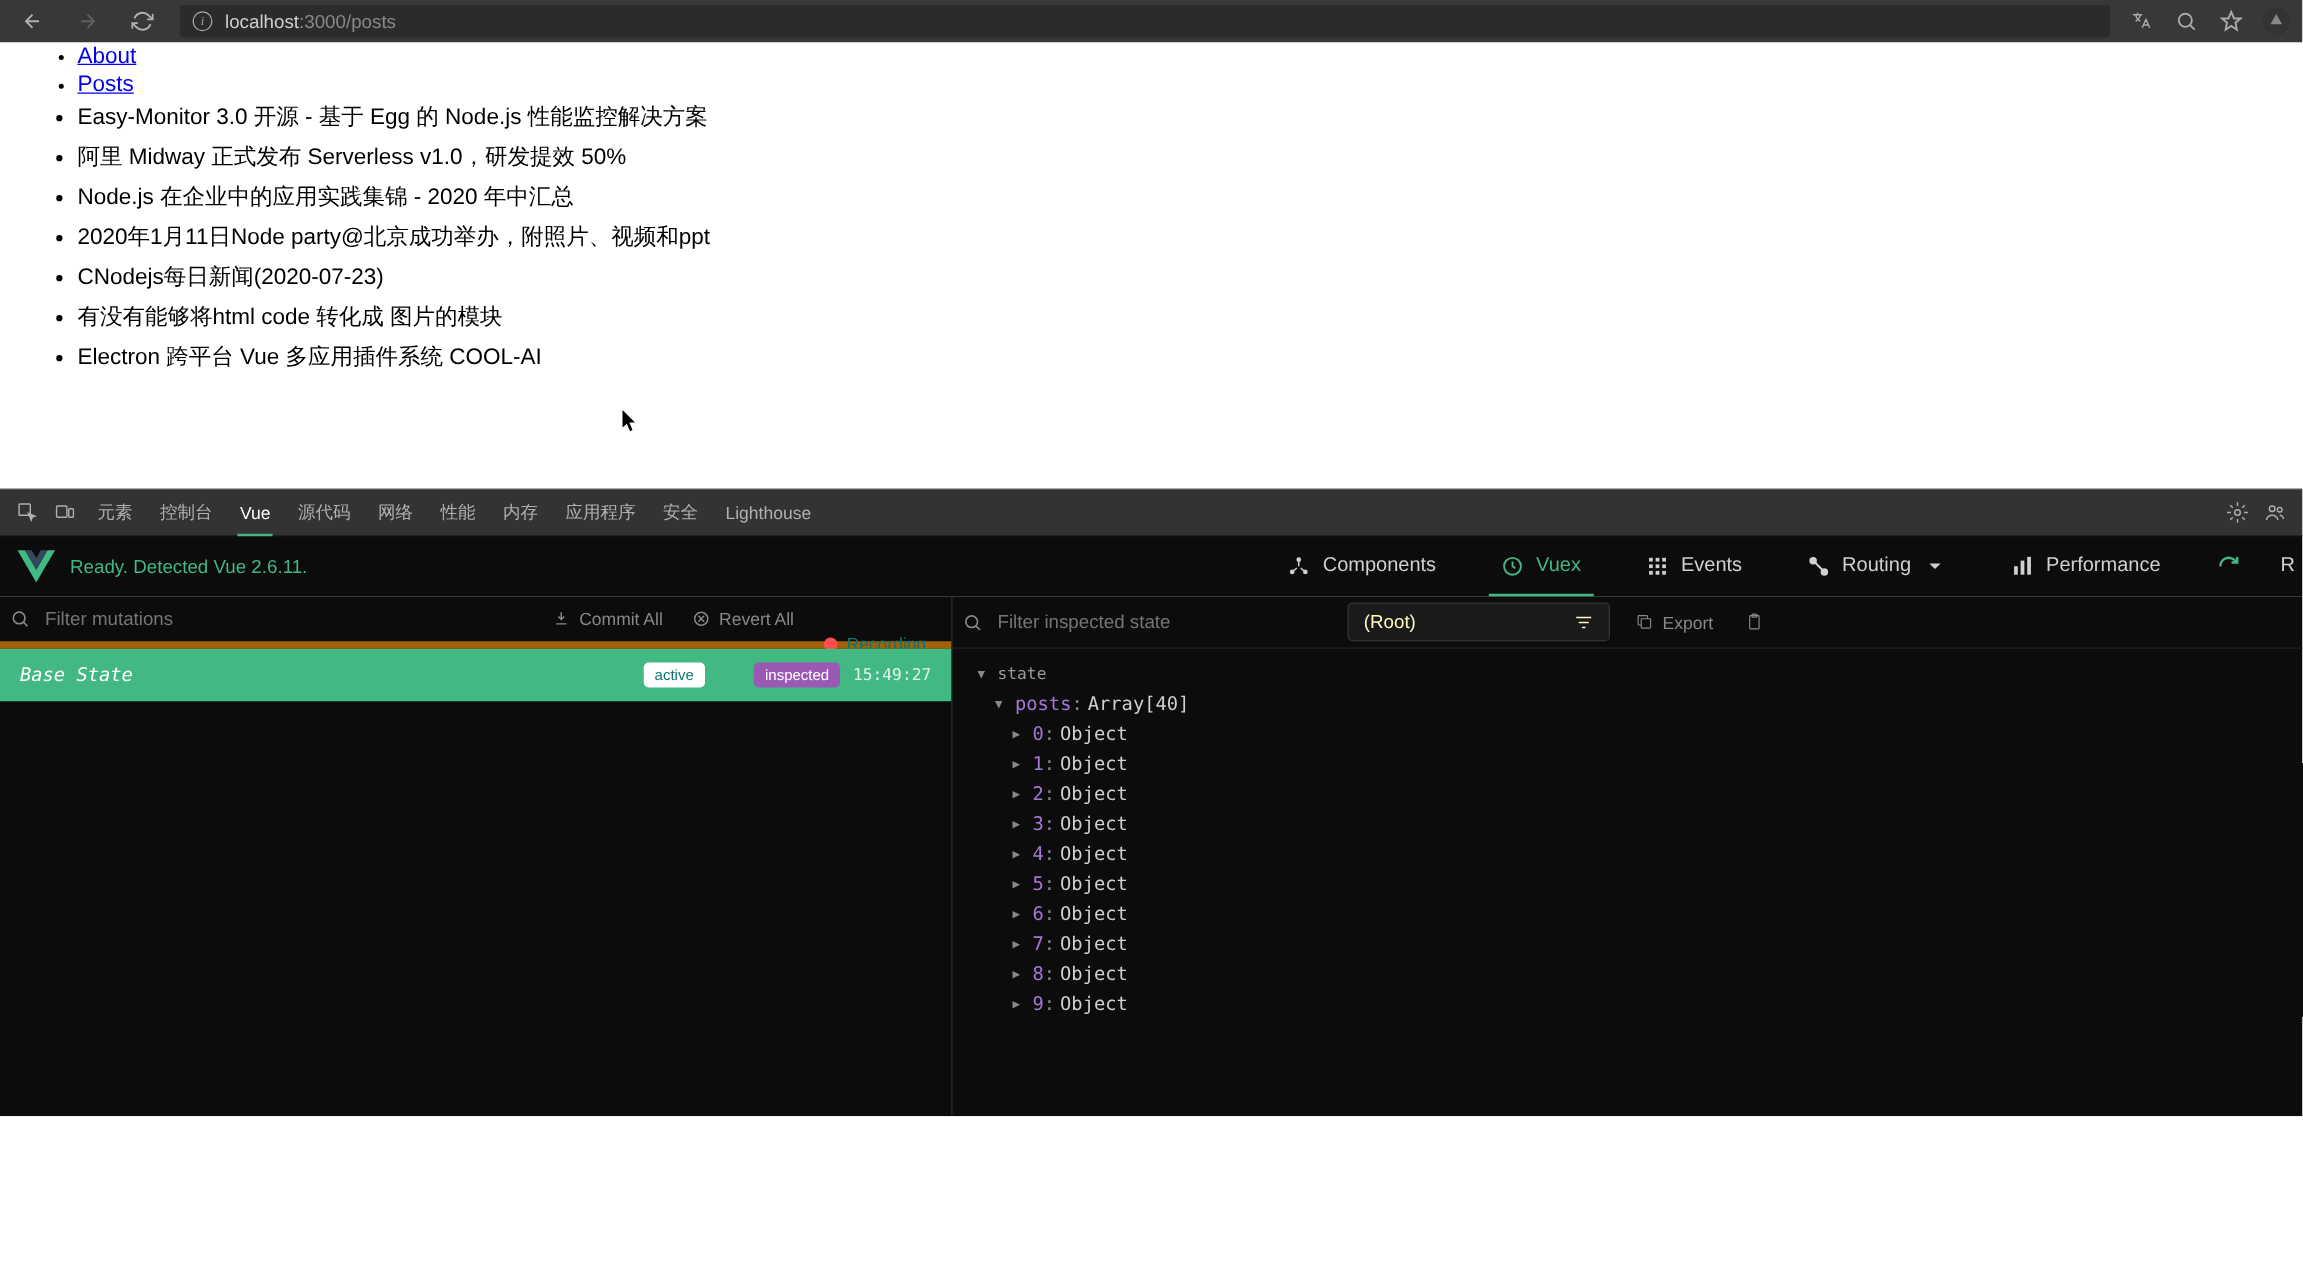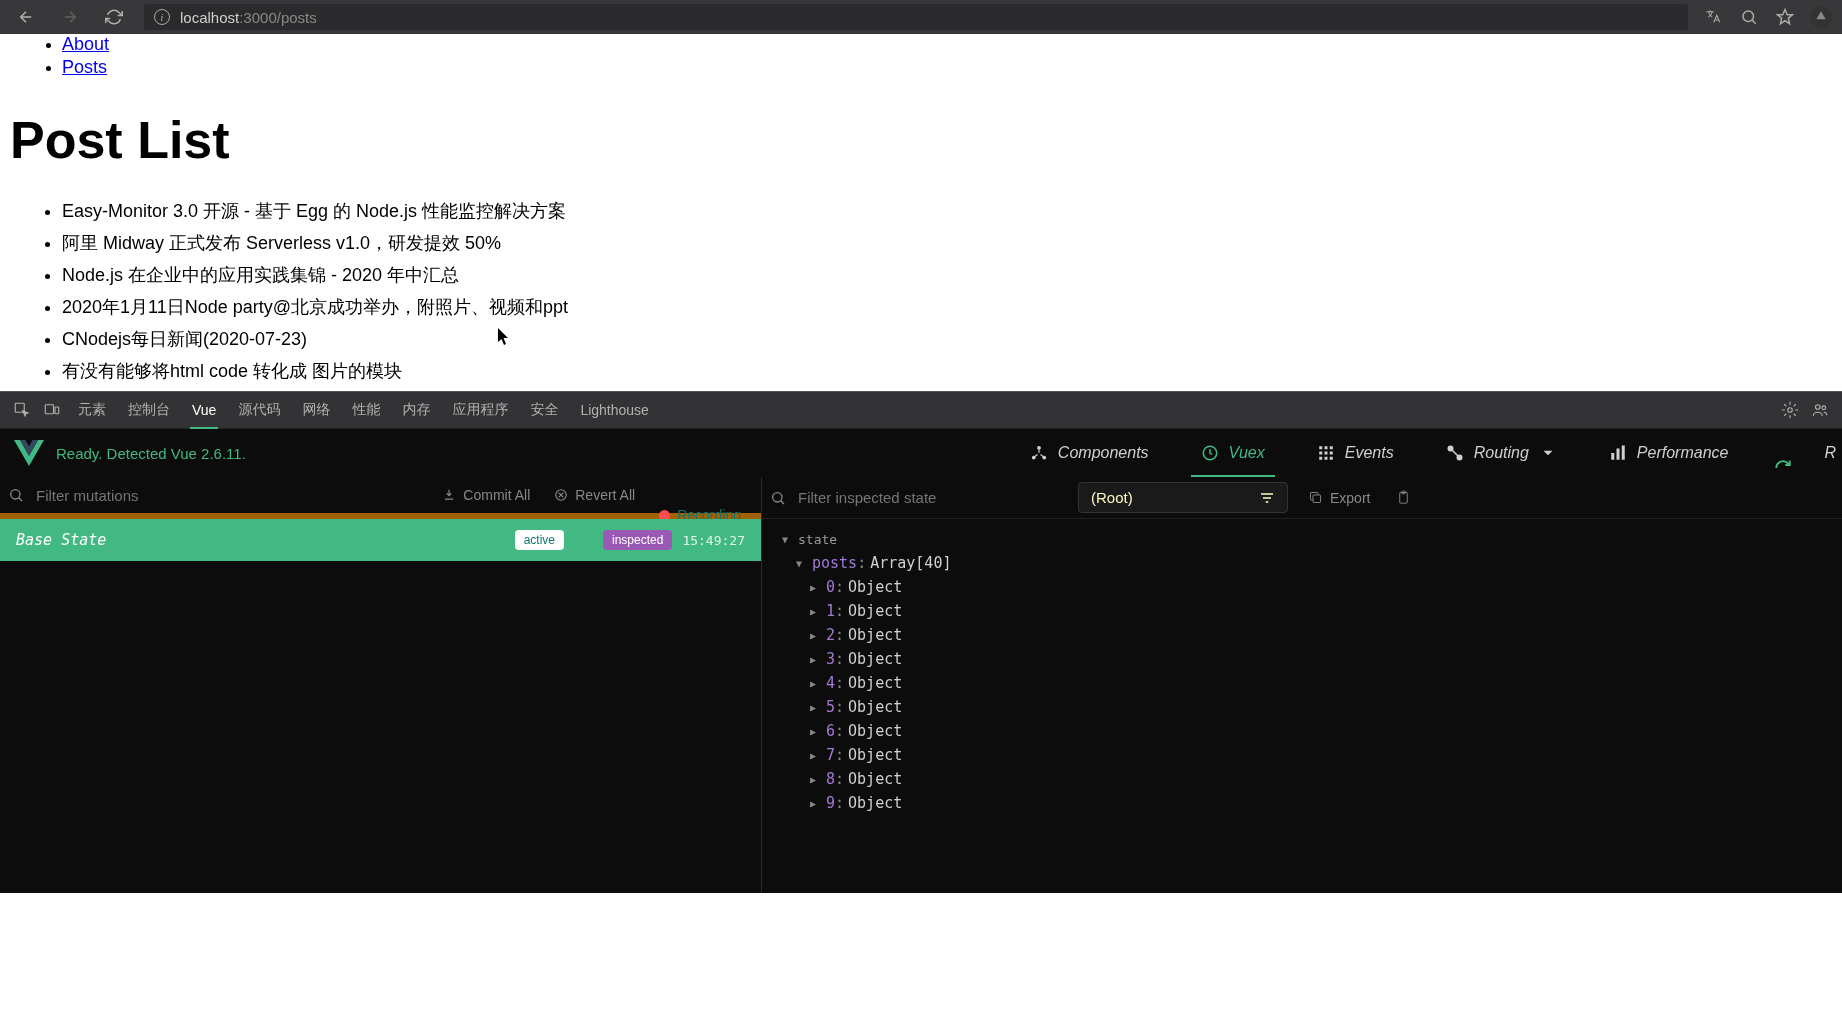--- a/index.html
+++ b/index.html
@@ -34,21 +34,21 @@
     .dt-tabs .dt-icon { width: 28px; height: 28px; display: flex; align-items: center; justify-content: center; color: #b0b0b0; }
     .dt-tab { padding: 0 10px; height: 37px; display: flex; align-items: center; color: #b0b0b0; font-size: 14px; }
     .dt-tab.active { color: #fff; position: relative; }
     .dt-tab.active::after { content: ''; position: absolute; bottom: 0; left: 8px; right: 8px; height: 2px; background: #42b883; }
     .dt-spacer { flex: 1; }
     
     
     .vue-header { height: 49px; background: #0c0c0c; display: flex; align-items: center; border-top: 1px solid #222; }
     .vue-logo { width: 30px; height: 26px; margin: 0 12px 0 14px; }
     .vue-status { color: #42b883; font-size: 15px; }
-    .vue-nav { display: flex; margin-left: auto; gap: 12px; align-items: flex-end; height: 100%; font-style: italic; }
+    .vue-nav { display: flex; margin-left: auto; gap: 12px; align-items: center; height: 100%; }
     .vue-nav-item { padding: 0 20px; display: flex; align-items: center; gap: 10px; color: #d0d0d0; font-size: 16px; height: 100%; position: relative; }
     .vue-nav-item.active { color: #42b883; }
     .vue-nav-item.active::after { content: ''; position: absolute; bottom: 0; left: 10px; right: 10px; height: 2px; background: #42b883; }
     .vue-nav-item svg { width: 18px; height: 18px; }
     .badge-new { background: #42b883; color: #0c0c0c; font-size: 10px; padding: 1px 4px; border-radius: 3px; font-weight: bold; }
     .refresh-btn { padding: 0 14px; color: #42b883; display: flex; align-items: center; }
     
     
     .vuex-panel { height: 416px; background: #0c0c0c; display: flex; }
     .vuex-left { width: 762px; display: flex; flex-direction: column; border-right: 1px solid #2a2a2a; }
@@ -133,21 +133,20 @@
         </div>
       </div>
   </div>
 </div>
 
 <div class="page">
   <ul class="nav">
     <li><a href="#">About</a></li>
     <li><a href="#">Posts</a></li>
   </ul>
-  <h1>Post List</h1>
   <ul class="posts">
     <li>Easy-Monitor 3.0 开源 - 基于 Egg 的 Node.js 性能监控解决方案</li>
     <li>阿里 Midway 正式发布 Serverless v1.0，研发提效 50%</li>
     <li>Node.js 在企业中的应用实践集锦 - 2020 年中汇总</li>
     <li>2020年1月11日Node party@北京成功举办，附照片、视频和ppt</li>
     <li>CNodejs每日新闻(2020-07-23)</li>
     <li>有没有能够将html code 转化成 图片的模块</li>
     <li>Electron 跨平台 Vue 多应用插件系统 COOL-AI</li>
   </ul>
   <div class="cursor">

